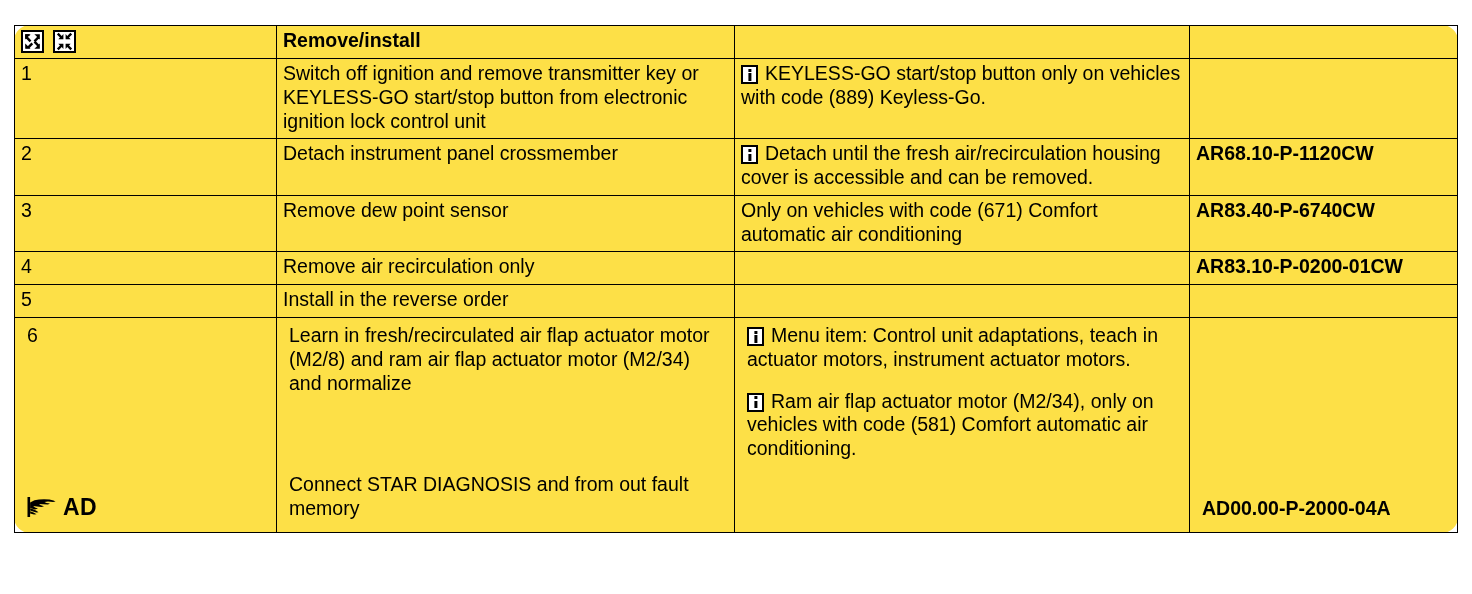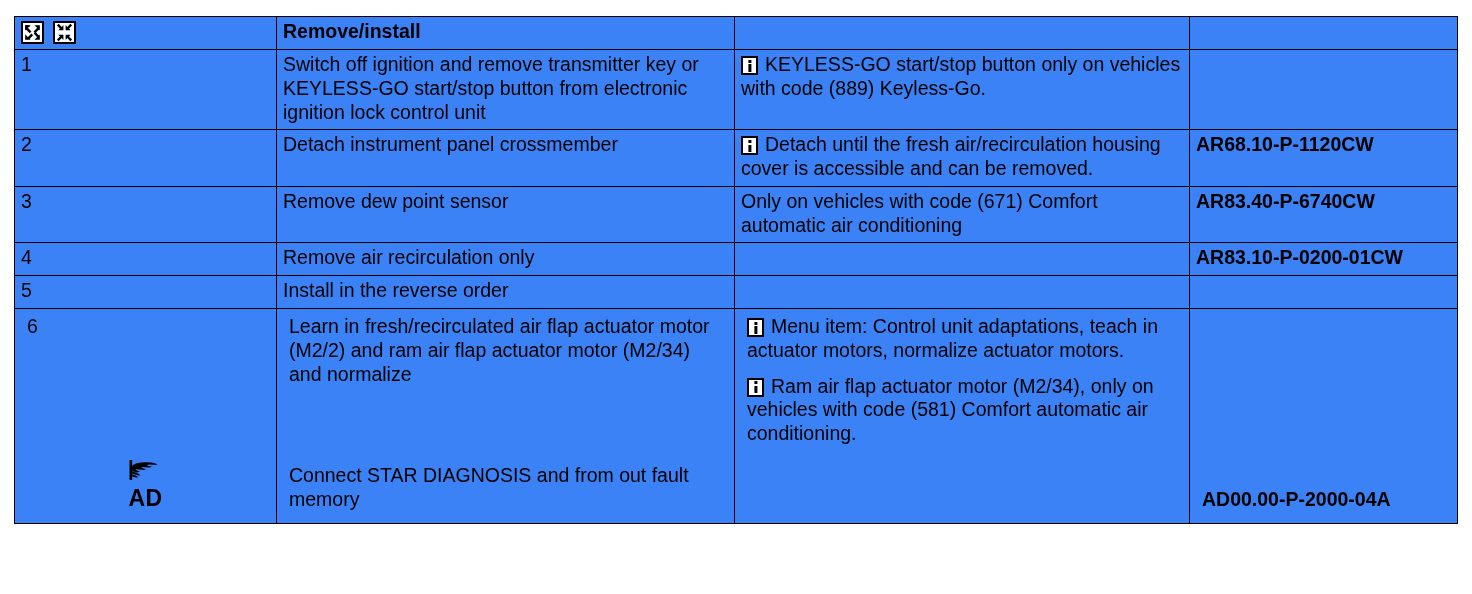--- a/index.html
+++ b/index.html
@@ -18,25 +18,26 @@
   #sheet {
     position: relative;
     width: 1472px;
     height: 594px;
     background: #ffffff;
   }
 
   table.proc {
     position: absolute;
     left: 14px;
-    top: 16px;
+    top: 25px;
     width: 1443px;
     border-collapse: collapse;
     table-layout: fixed;
-    background: #3b82f6;
+    background: #fde047;
+    border-radius: 16px;
   }
   table.proc td {
     border: 1.6px solid #000000;
     vertical-align: top;
     padding: 3px 6px 5px 6px;
     font-size: 19.5px;
     line-height: 1.22;
     color: #000;
   }
 
@@ -101,21 +102,21 @@
     position: absolute;
     left: 50%;
     transform: translateX(-50%);
     top: 6.3px;
     width: 3.2px;
     height: 7.5px;
     background: #000;
   }
 
   .note-block { margin: 0 0 0 0; }
-  .note-block + .note-block { margin-top: 12px; }
+  .note-block + .note-block { margin-top: 18px; }
 
   
   td.tall { height: 206px; position: relative; padding: 0; border: 1.6px solid #000; }
   .tall-inner {
     position: relative;
     width: 100%;
     height: 100%;
     box-sizing: border-box;
   }
   .tall-top {
@@ -128,21 +129,20 @@
   }
 
   
   .hand-ad {
     display: flex;
     align-items: center;
     gap: 2px;
     font-weight: bold;
     font-size: 23px;
     letter-spacing: 0.5px;
-    flex-direction: column;
   }
   .hand-glyph { display: inline-block; width: 34px; height: 24px; }
   .hand-glyph svg { display: block; width: 100%; height: 100%; }
 </style>
 </head>
 <body>
 
 <div id="sheet">
 
   <table class="proc">
@@ -255,30 +255,30 @@
                   </svg>
                 </span>
                 <span>AD</span>
               </div>
             </div>
           </div>
         </td>
 
         <td class="task tall">
           <div class="tall-inner">
-            <div class="tall-top">Learn in fresh/recirculated air flap actuator motor (M2/2) and ram air flap actuator motor (M2/34) and normalize</div>
+            <div class="tall-top">Learn in fresh/recirculated air flap actuator motor (M2/8) and ram air flap actuator motor (M2/34) and normalize</div>
             <div class="tall-bottom">Connect STAR DIAGNOSIS and from out fault memory</div>
           </div>
         </td>
 
         <td class="note tall">
           <div class="tall-inner">
             <div class="tall-top">
               <div class="note-block">
-                <span class="info-icon"></span><span>Menu item: Control unit adaptations, teach in actuator motors, normalize actuator motors.</span>
+                <span class="info-icon"></span><span>Menu item: Control unit adaptations, teach in actuator motors, instrument actuator motors.</span>
               </div>
               <div class="note-block">
                 <span class="info-icon"></span><span>Ram air flap actuator motor (M2/34), only on vehicles with code (581) Comfort automatic air conditioning.</span>
               </div>
             </div>
           </div>
         </td>
 
         <td class="ref tall">
           <div class="tall-inner">

